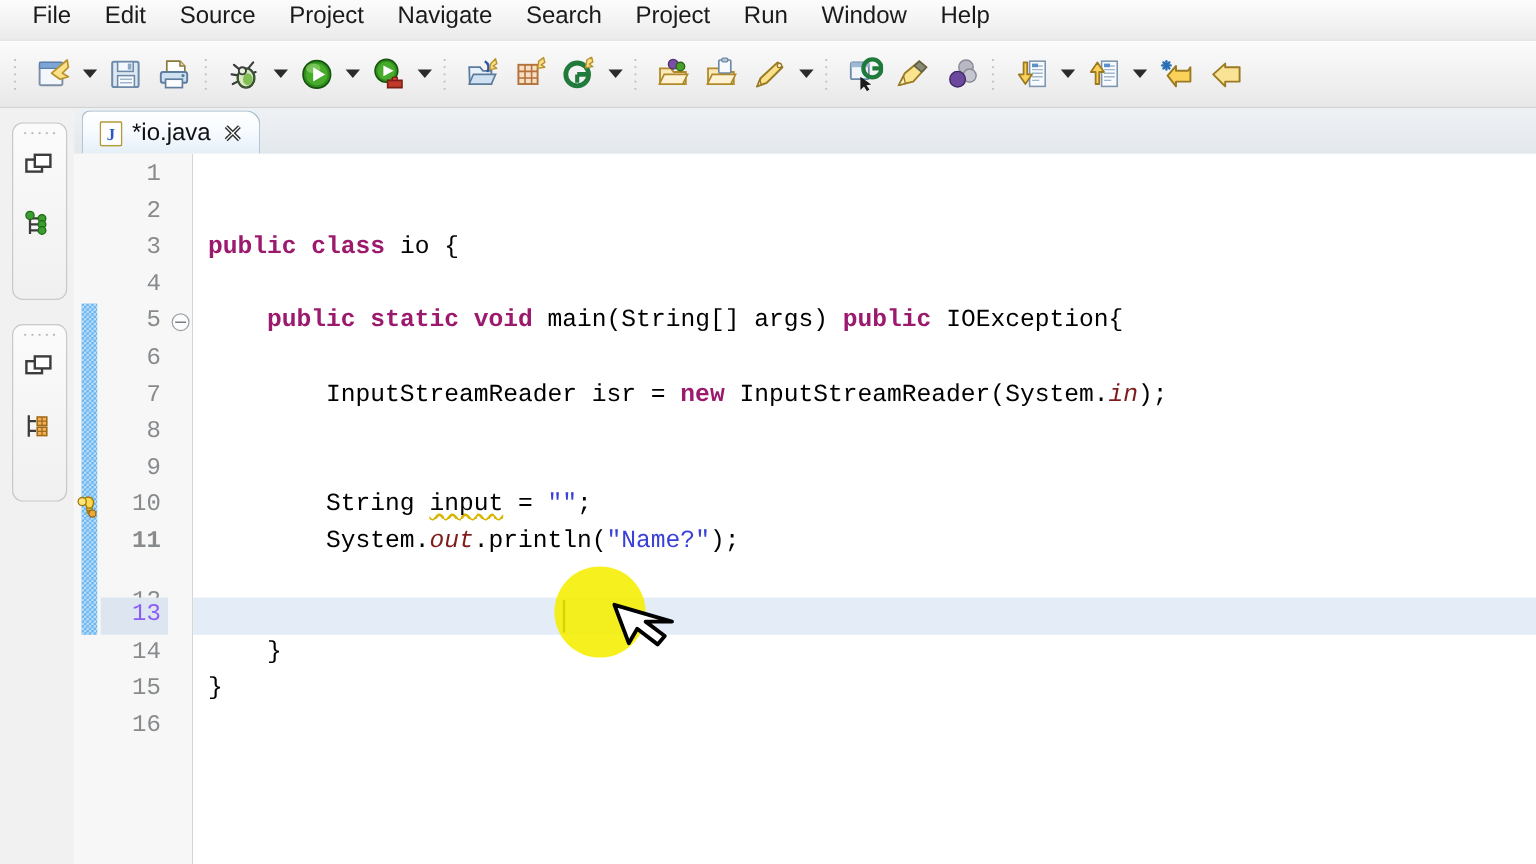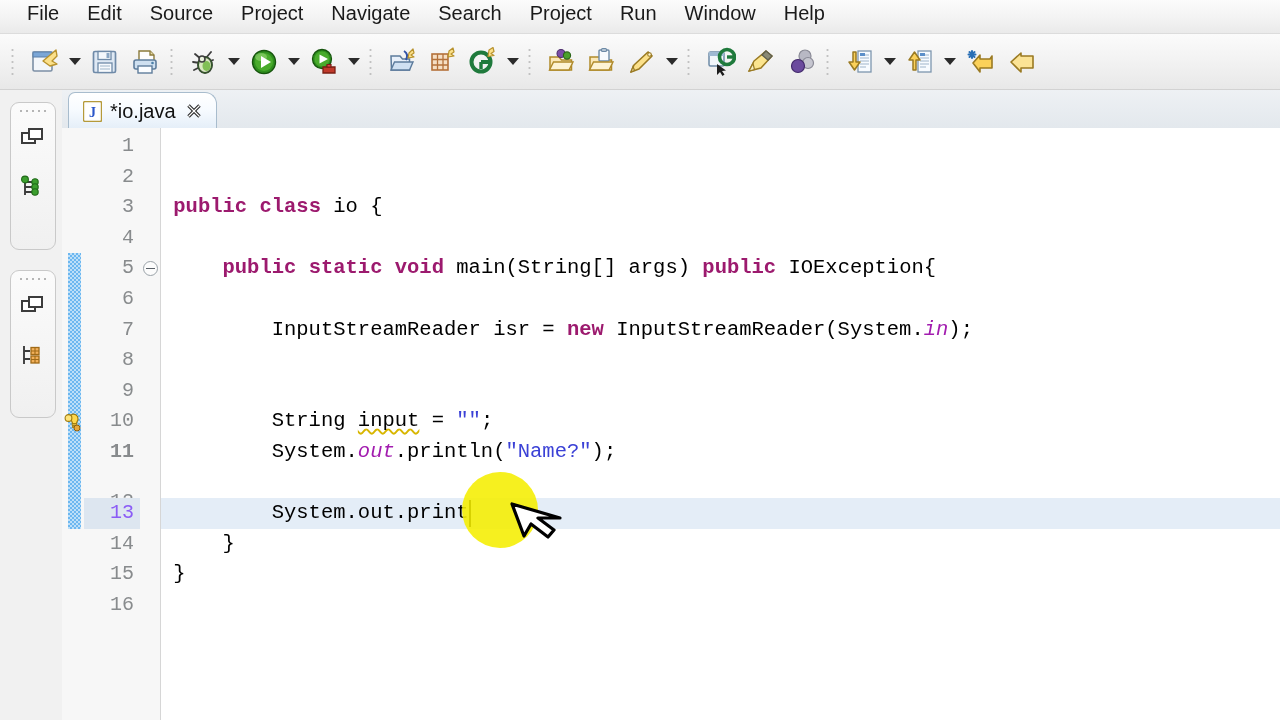--- a/index.html
+++ b/index.html
@@ -150,21 +150,21 @@
     position:absolute;left:0;width:1119px;height:30.6px;line-height:30.6px;
     font-family:"Liberation Mono", monospace;
     font-size:20.5px;color:#000;white-space:pre;
     letter-spacing:0px;
   }
   .cl-hl{
     position:absolute;left:0;width:1119px;height:30.6px;
     background:#e4edf7;
   }
   .kw{color:#9c1a6e;font-weight:bold;}
-  .fld{color:#a21caf;font-style:italic;}
+  .fld{color:#7f1d1d;font-style:italic;}
   .str{color:#3b41d6;}
   .warnline{
     text-decoration:underline wavy #d8b600;
     text-decoration-skip-ink:none;
   }
   
   .warn-marker{
     position:absolute;left:2px;width:20px;height:22px;
     display:flex;align-items:center;justify-content:center;
     z-index:6;
@@ -543,21 +543,20 @@
           <div class="cl" style="top: 33.6px;">&nbsp;</div>
           <div class="cl" style="top: 64.2px;">&nbsp;<span class="kw">public</span> <span class="kw">class</span> io {</div>
           <div class="cl" style="top: 94.8px;">&nbsp;</div>
           <div class="cl" style="top: 125.4px;">&nbsp;&nbsp;&nbsp;&nbsp;&nbsp;<span class="kw">public</span> <span class="kw">static</span> <span class="kw">void</span> main(String[] args) <span class="kw">public</span> IOException{</div>
           <div class="cl" style="top: 156px;">&nbsp;</div>
           <div class="cl" style="top: 186.6px;">&nbsp;&nbsp;&nbsp;&nbsp;&nbsp;&nbsp;&nbsp;&nbsp;&nbsp;InputStreamReader isr = <span class="kw">new</span> InputStreamReader(System.<span class="fld">in</span>);</div>
           <div class="cl" style="top: 247.8px;">&nbsp;</div>
           <div class="cl" style="top: 278.4px;">&nbsp;&nbsp;&nbsp;&nbsp;&nbsp;&nbsp;&nbsp;&nbsp;&nbsp;String <span class="warnline">input</span> = <span class="str">""</span>;</div>
           <div class="cl" style="top: 309px;">&nbsp;&nbsp;&nbsp;&nbsp;&nbsp;&nbsp;&nbsp;&nbsp;&nbsp;System.<span class="fld">out</span>.println(<span class="str">"Name?"</span>);</div>
           <div class="cl-hl" style="top: 370.2px;"></div>
-          <div class="cl" style="top: 370.2px;">&nbsp;&nbsp;&nbsp;&nbsp;&nbsp;&nbsp;&nbsp;&nbsp;&nbsp;System.out.print</div>
           <div class="caret" style="left: 307.5px; top: 372.2px;"></div>
           <div class="cl" style="top: 400.8px;">&nbsp;&nbsp;&nbsp;&nbsp;&nbsp;}</div>
           <div class="cl" style="top: 431.4px;">&nbsp;}</div>
           <div class="cl" style="top: 462px;">&nbsp;</div>
         </div>
     </div>
   </div>
 
   <div class="mouse-halo" style="left:462px;top:472px;width:76px;height:76px;"></div>
   <div class="mouse-ptr" style="left:504px;top:484px;">

